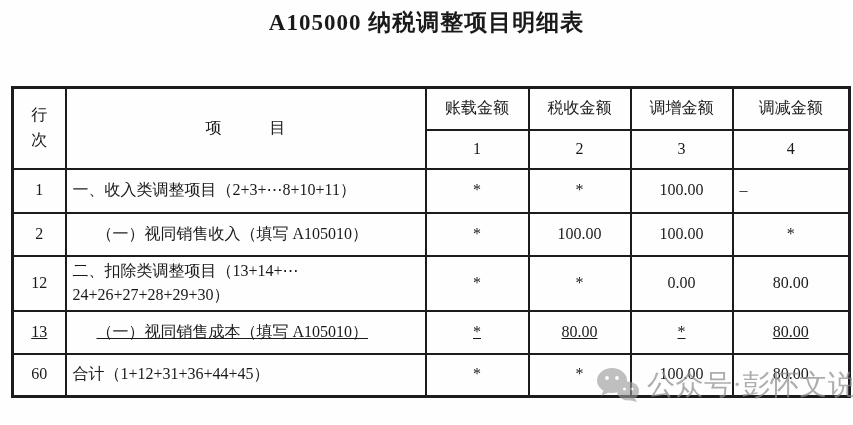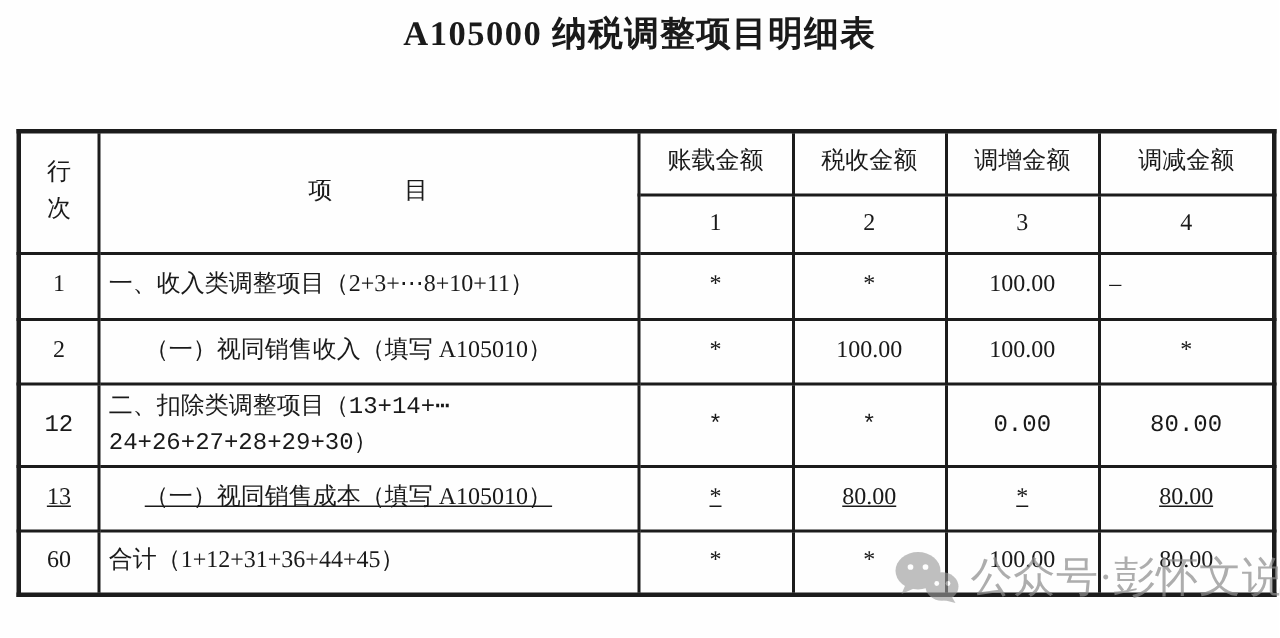--- a/index.html
+++ b/index.html
@@ -57,21 +57,21 @@
     text-align: left;
     padding-left: 12px;
     white-space: pre-line;
   }
   td.item.indent { padding-left: 30px; }
   td.dash-left { text-align: left; padding-left: 20px; }
   tr.rh-h1 { height: 42px; }
   tr.rh-h2 { height: 39px; }
   tr.rh-1  { height: 44px; }
   tr.rh-2  { height: 43px; }
-  tr.rh-12 { height: 52px; font-family: Liberation Mono, monospace; }
+  tr.rh-12 { height: 52px; }
   tr.rh-13 { height: 43px; text-decoration: underline; }
   tr.rh-46 { height: 42px; }
   .watermark {
     position: absolute;
     left: 596px;
     top: 366px;
     display: flex;
     align-items: center;
     gap: 7px;
     pointer-events: none;

